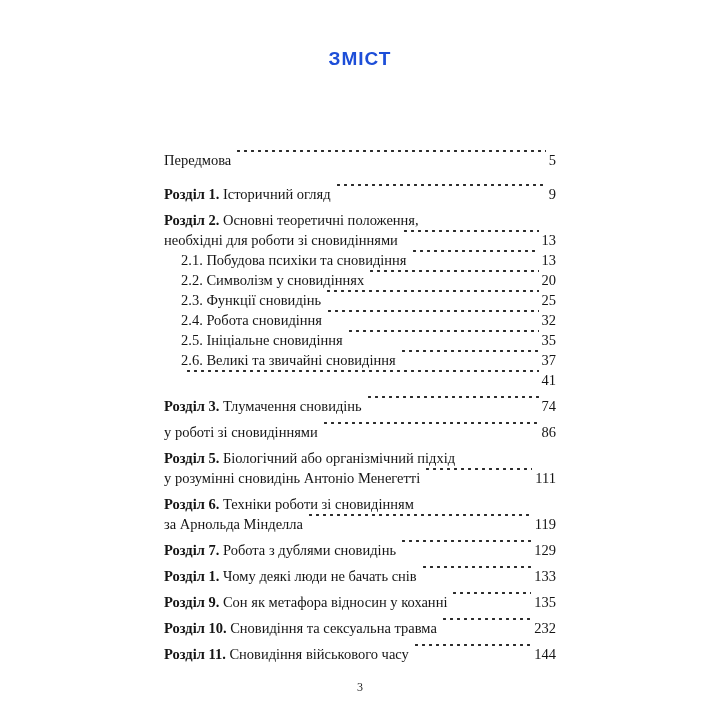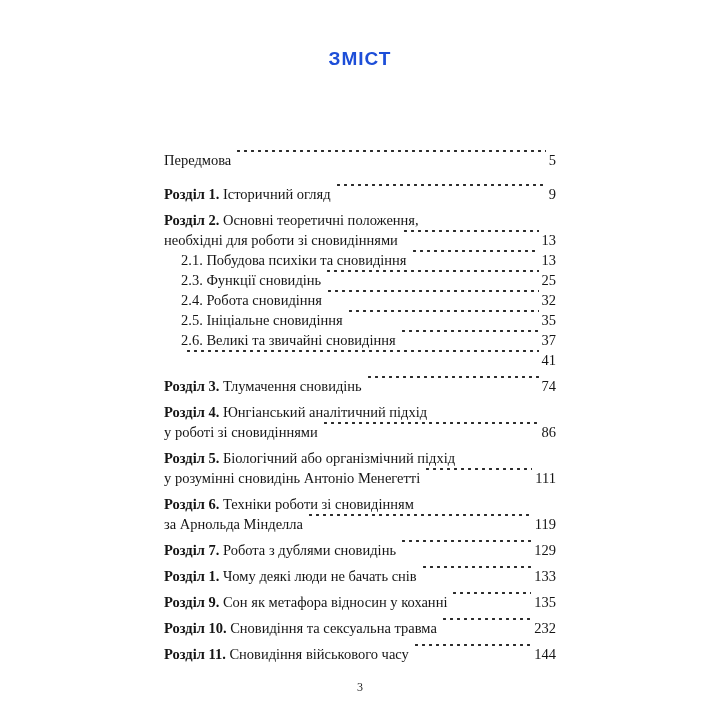--- a/index.html
+++ b/index.html
@@ -100,20 +100,27 @@
     </div>
 
     <div class="entry sub">
       <div class="row">
         <span>2.1. Побудова психіки та сновидіння</span>
         <span class="dots"></span>
         <span class="pg">13</span>
       </div>
     </div>
 
+    <div class="entry sub">
+      <div class="row">
+        <span>2.2. Символізм у сновидіннях</span>
+        <span class="dots"></span>
+        <span class="pg">20</span>
+      </div>
+    </div>
 
     <div class="entry sub">
       <div class="row">
         <span>2.3. Функції сновидінь</span>
         <span class="dots"></span>
         <span class="pg">25</span>
       </div>
     </div>
 
     <div class="entry sub">
@@ -149,21 +156,20 @@
 
     <div class="entry mt">
       <div class="row">
         <span><span class="b">Розділ 3.</span><span> Тлумачення сновидінь</span></span>
         <span class="dots"></span>
         <span class="pg">74</span>
       </div>
     </div>
 
     <div class="entry mt">
-      <div><span class="b">Розділ 4.</span><span> Юнгіанський аналітичний підхід</span></div>
       <div class="row">
         <span>у роботі зі сновидіннями</span>
         <span class="dots"></span>
         <span class="pg">86</span>
       </div>
     </div>
 
     <div class="entry mt">
       <div><span class="b">Розділ 5.</span><span> Біологічний або організмічний підхід</span></div>
       <div class="row">

